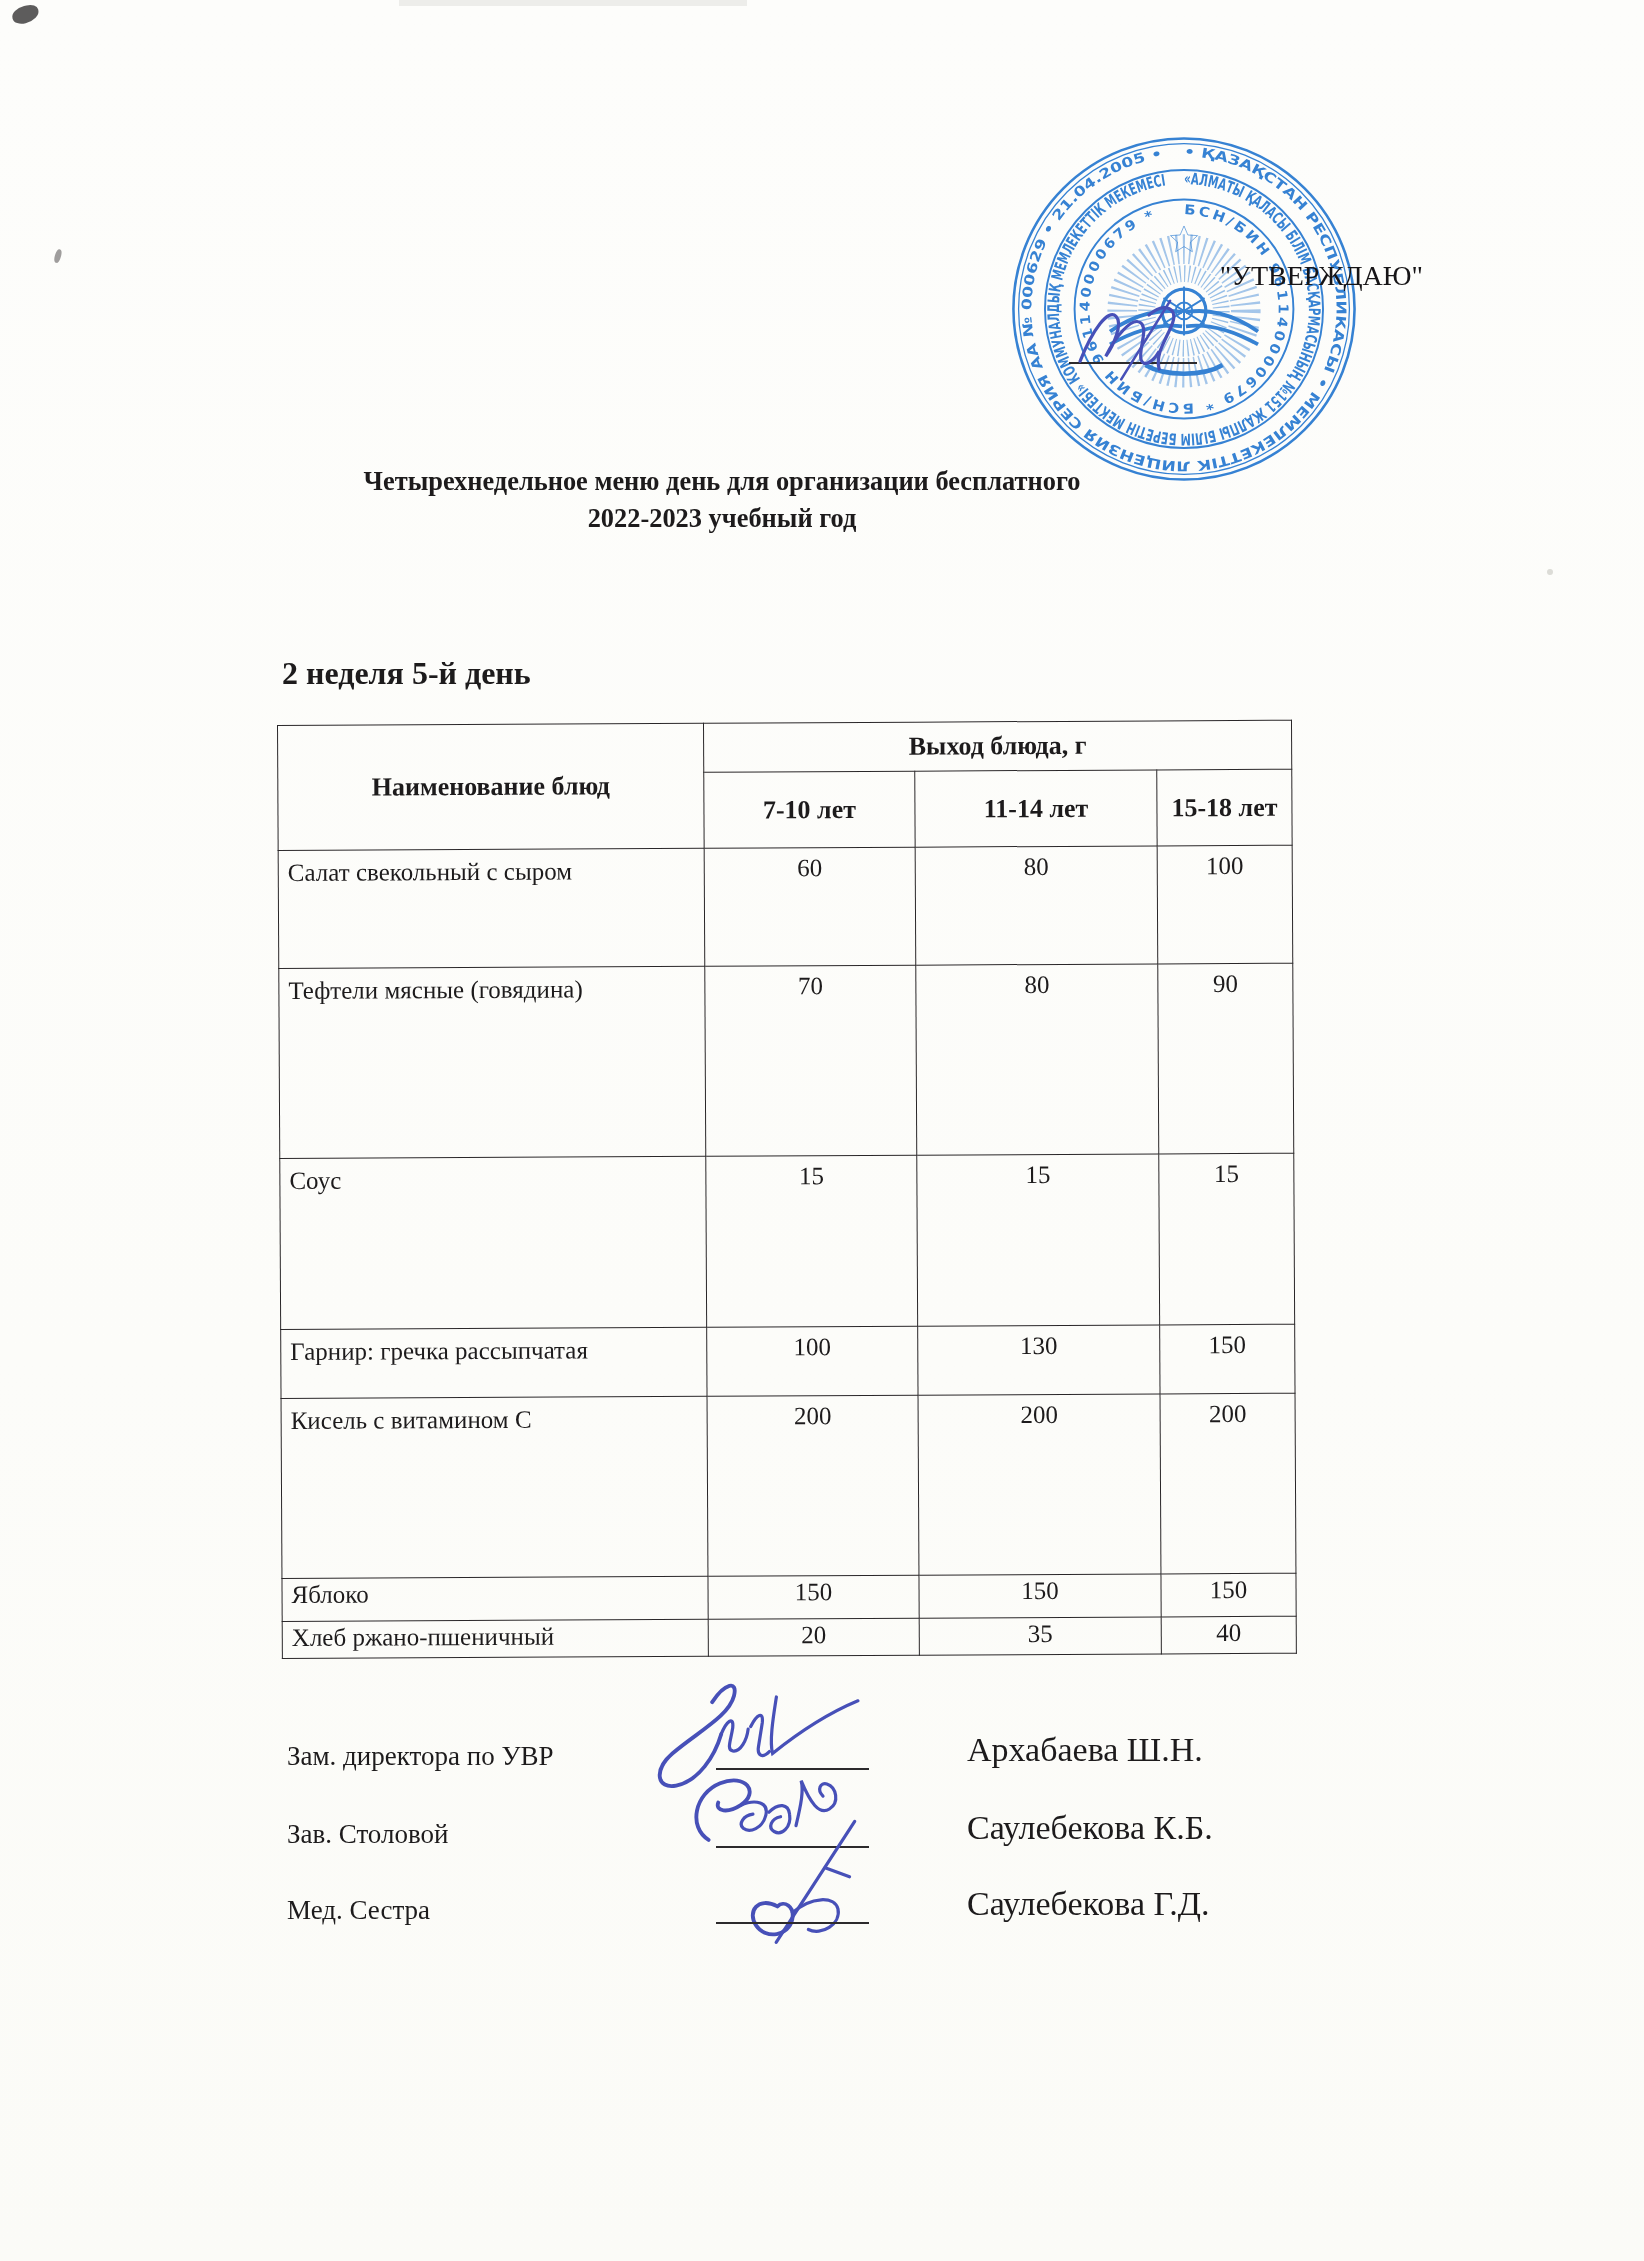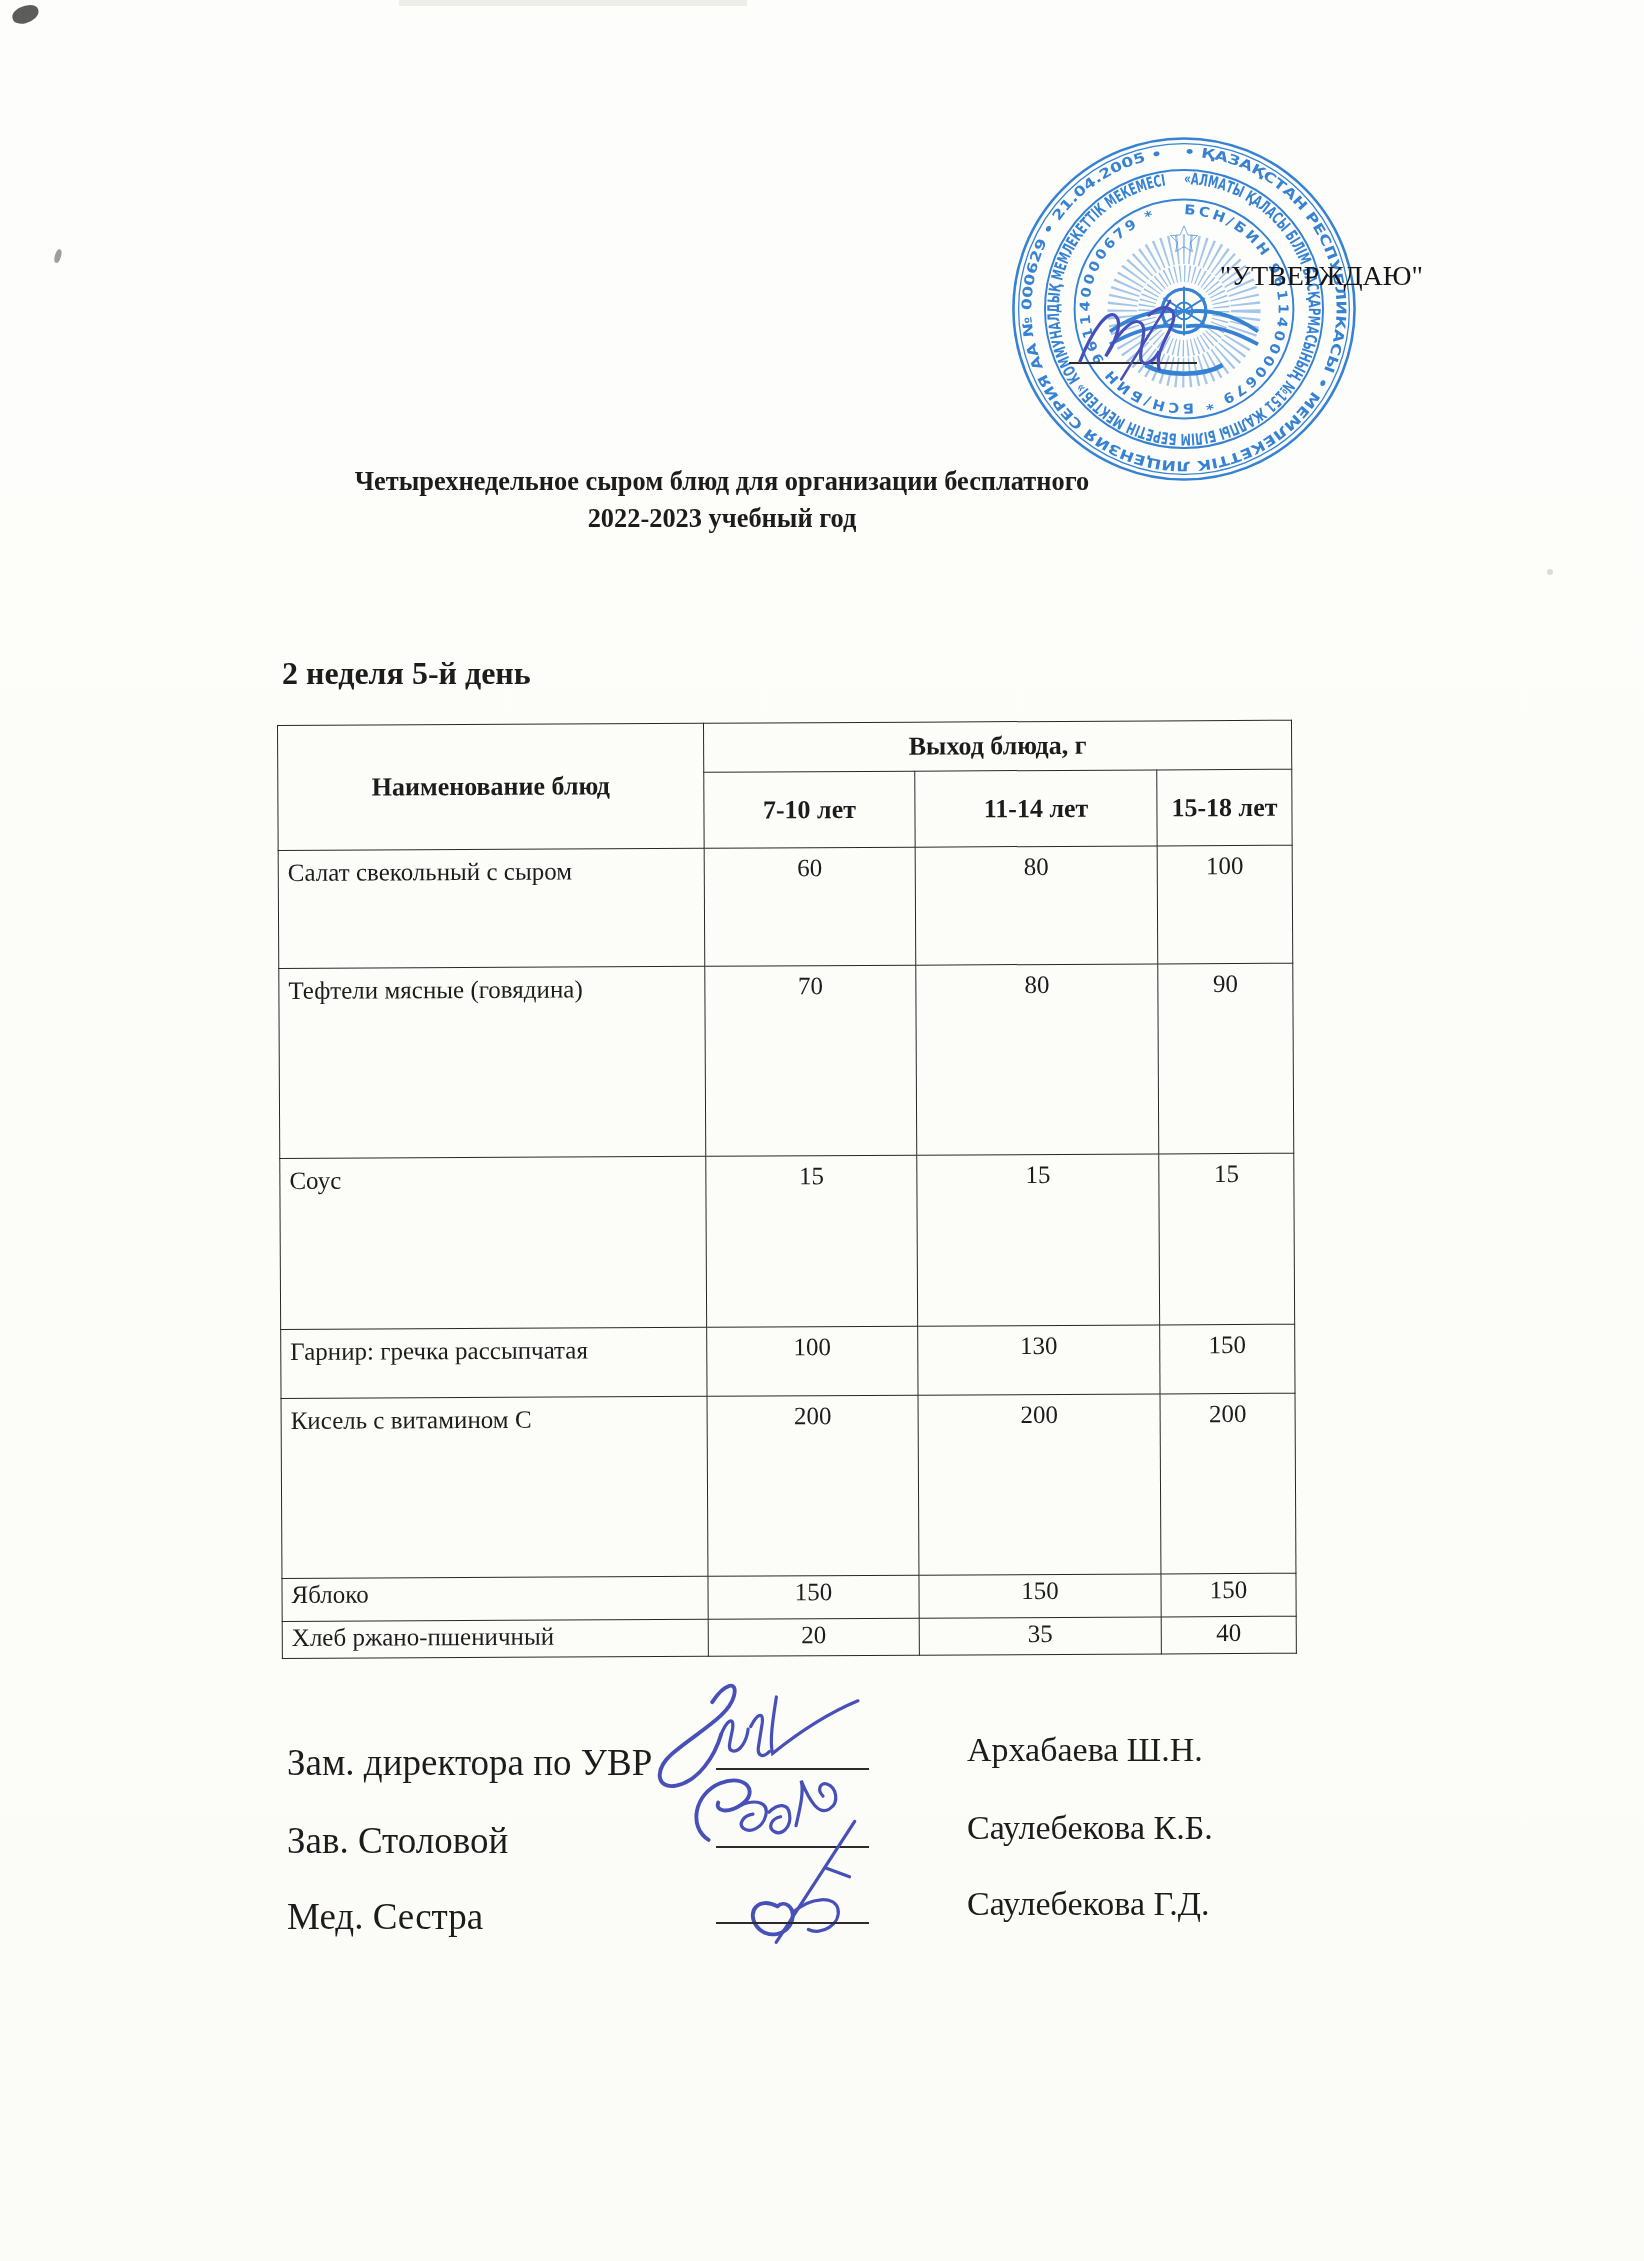--- a/index.html
+++ b/index.html
@@ -50,21 +50,21 @@
   .menu tbody tr:nth-child(3){height:171px;}
   .menu tbody tr:nth-child(4){height:69px;}
   .menu tbody tr:nth-child(5){height:180px;}
   .menu tbody tr:nth-child(6){height:43px;}
   .menu tbody tr:nth-child(7){height:37px;}
   .menu tbody tr:nth-child(6) td,.menu tbody tr:nth-child(7) td{padding-top:1.9px;}
   .col-c1{width:426px;}.col-c2{width:211px;}.col-c3{width:242px;}.col-c4{width:135px;}
   
   .sig-row{position:absolute;left:0;width:100%;height:0;}
   .r1{top:1741px;}.r2{top:1819px;}.r3{top:1895px;}
-  .sig-role{position:absolute;left:287px;top:0;font-size:37px;white-space:nowrap;}
+  .sig-role{position:absolute;left:287px;top:0;font-size:27px;white-space:nowrap;}
   .sig-underline{position:absolute;left:716px;top:27px;width:153px;height:1.9px;background:#2c2a2c;}
   .sig-name{position:absolute;left:967px;top:-10.3px;font-size:34px;white-space:nowrap;font-family:Liberation Serif, serif;}
   .sig-art{position:absolute;}
   .sg1{left:636px;top:-62px;}
   .sg2{left:684px;top:-55px;}
   .sg3{left:727px;top:-80px;}
 </style>
 </head>
 <body>
 
@@ -106,21 +106,21 @@
     <div>"УТВЕРЖДАЮ"</div>
   </div>
   <div class="dir-sig-line"></div>
   <svg class="dir-sig" width="148" height="97" viewBox="0 0 230 150">
     <path class="ink" stroke-width="5" d="M28,112 C48,62 72,30 84,42 C95,53 80,88 68,104 C82,76 108,42 122,52 C135,61 118,95 123,110 C127,122 142,112 150,98"></path>
     <path class="ink" stroke-width="5" d="M135,40 C158,20 180,28 172,52 C164,75 144,100 151,124"></path>
     <path class="ink" stroke-width="4" d="M168,18 L92,140"></path>
   </svg>
 
   <div class="title">
-    <div>Четырехнедельное сыром блюд для организации бесплатного</div>
+    <div>Четырехнедельное меню день для организации бесплатного</div>
     <div>2022-2023 учебный год</div>
   </div>
 
   <div class="week">2 неделя 5-й день</div>
 
   <table class="menu">
     <colgroup>
       <col class="col-c1">
         <col class="col-c2">
         <col class="col-c3">

